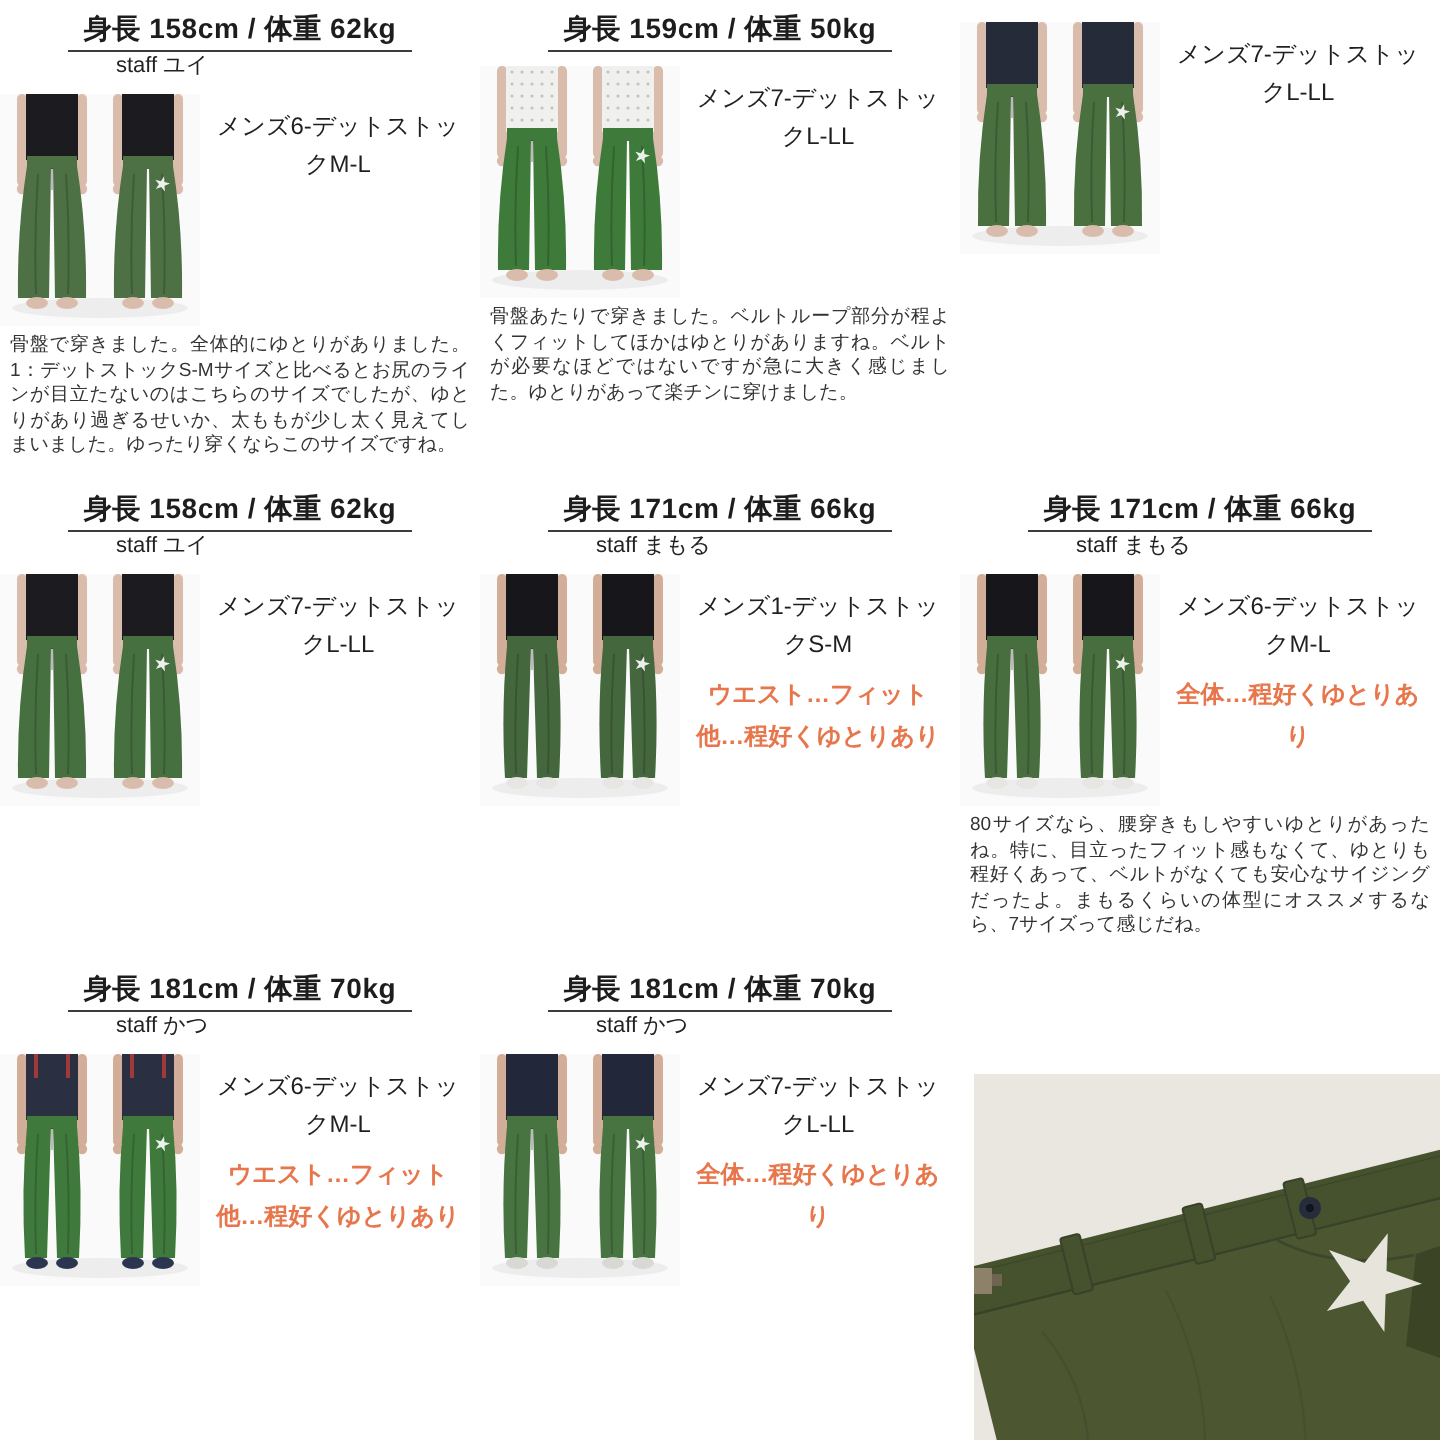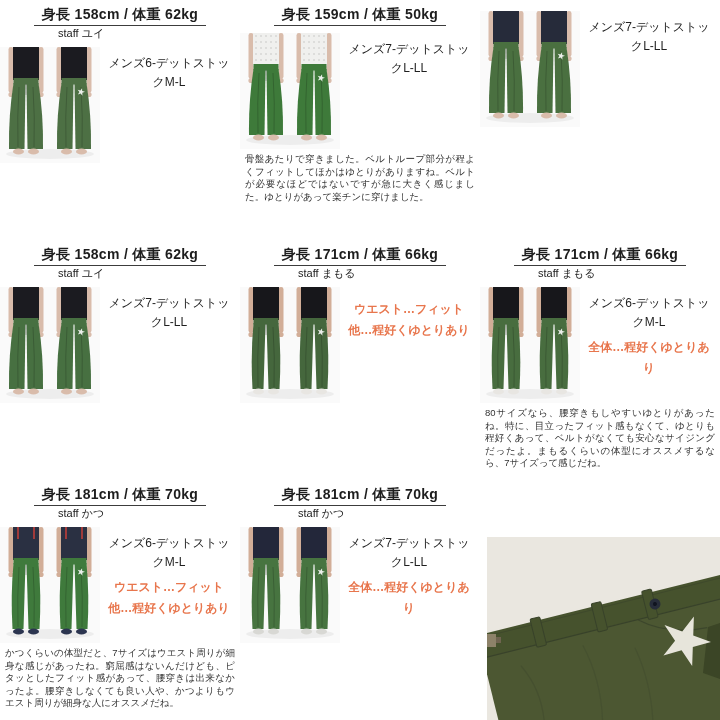--- a/index.html
+++ b/index.html
@@ -92,20 +92,21 @@
           </svg>
         </div>
       <div class="rightcol">
         <div class="size">メンズ6-デットストックM-L</div>
         <div class="notes">
           
           
         </div>
       </div>
     </div>
+    <p class="review">骨盤で穿きました。全体的にゆとりがありました。1：デットストックS-Mサイズと比べるとお尻のラインが目立たないのはこちらのサイズでしたが、ゆとりがあり過ぎるせいか、太ももが少し太く見えてしまいました。ゆったり穿くならこのサイズですね。</p>
   </section>
 
   <section class="cell">
     <div class="hdr-wrap"><span class="hdr">身長 159cm / 体重 50kg</span></div>
     <div class="cbody">
       <div class="photo">
           <svg class="model-svg" viewBox="0 0 100 116">
             <rect width="100" height="116" fill="#fafafa"></rect>
             <ellipse cx="50" cy="107" rx="44" ry="5" fill="#000000" opacity="0.05"></ellipse>
             <rect x="8.5" y="0" width="5" height="46" rx="2.4" fill="#d9bcab"></rect>
@@ -317,20 +318,21 @@
             <path d="M 61.5 36 L 73.5 36 L 71.5 102 L 60.5 102 Q 58.5 68 61.5 36 Z" fill="#45673d"></path>
             <path d="M 86.5 36 L 74.5 36 L 76.5 102 L 87.5 102 Q 89.5 68 86.5 36 Z" fill="#45673d"></path>
             <path d="M 67 40 Q 65 70 66 100" stroke="rgba(0,0,0,0.18)" fill="none" stroke-width="1"></path>
             <path d="M 81 40 Q 83 70 82 100" stroke="rgba(0,0,0,0.18)" fill="none" stroke-width="1"></path>
             <polygon points="0,-1 0.225,-0.309 0.951,-0.309 0.363,0.118 0.588,0.809 0,0.382 -0.588,0.809 -0.363,0.118 -0.951,-0.309 -0.225,-0.309" transform="translate(81,45) scale(4) rotate(15)" fill="#ffffff" opacity="0.9"></polygon>
             <ellipse cx="66.5" cy="104.5" rx="5.5" ry="3" fill="#e8e6e2"></ellipse>
             <ellipse cx="81.5" cy="104.5" rx="5.5" ry="3" fill="#e8e6e2"></ellipse>
           </svg>
         </div>
       <div class="rightcol">
+        <div class="size">メンズ1-デットストックS-M</div>
         <div class="notes">
           <div class="note">ウエスト…フィット</div>
           <div class="note">他…程好くゆとりあり</div>
         </div>
       </div>
     </div>
   </section>
 
   <section class="cell">
     <div class="hdr-wrap"><span class="hdr">身長 171cm / 体重 66kg</span></div>
@@ -420,21 +422,20 @@
           </svg>
         </div>
       <div class="rightcol">
         <div class="size">メンズ6-デットストックM-L</div>
         <div class="notes">
           <div class="note">ウエスト…フィット</div>
           <div class="note">他…程好くゆとりあり</div>
         </div>
       </div>
     </div>
-    <p class="review">かつくらいの体型だと、7サイズはウエスト周りが細身な感じがあったね。窮屈感はないんだけども、ピタッとしたフィット感があって、腰穿きは出来なかったよ。腰穿きしなくても良い人や、かつよりもウエスト周りが細身な人にオススメだね。</p>
   </section>
 
   <section class="cell">
     <div class="hdr-wrap"><span class="hdr">身長 181cm / 体重 70kg</span></div>
     <div class="staff">staff かつ</div>
     <div class="cbody">
       <div class="photo">
           <svg class="model-svg" viewBox="0 0 100 116">
             <rect width="100" height="116" fill="#fafafa"></rect>
             <ellipse cx="50" cy="107" rx="44" ry="5" fill="#000000" opacity="0.05"></ellipse>

